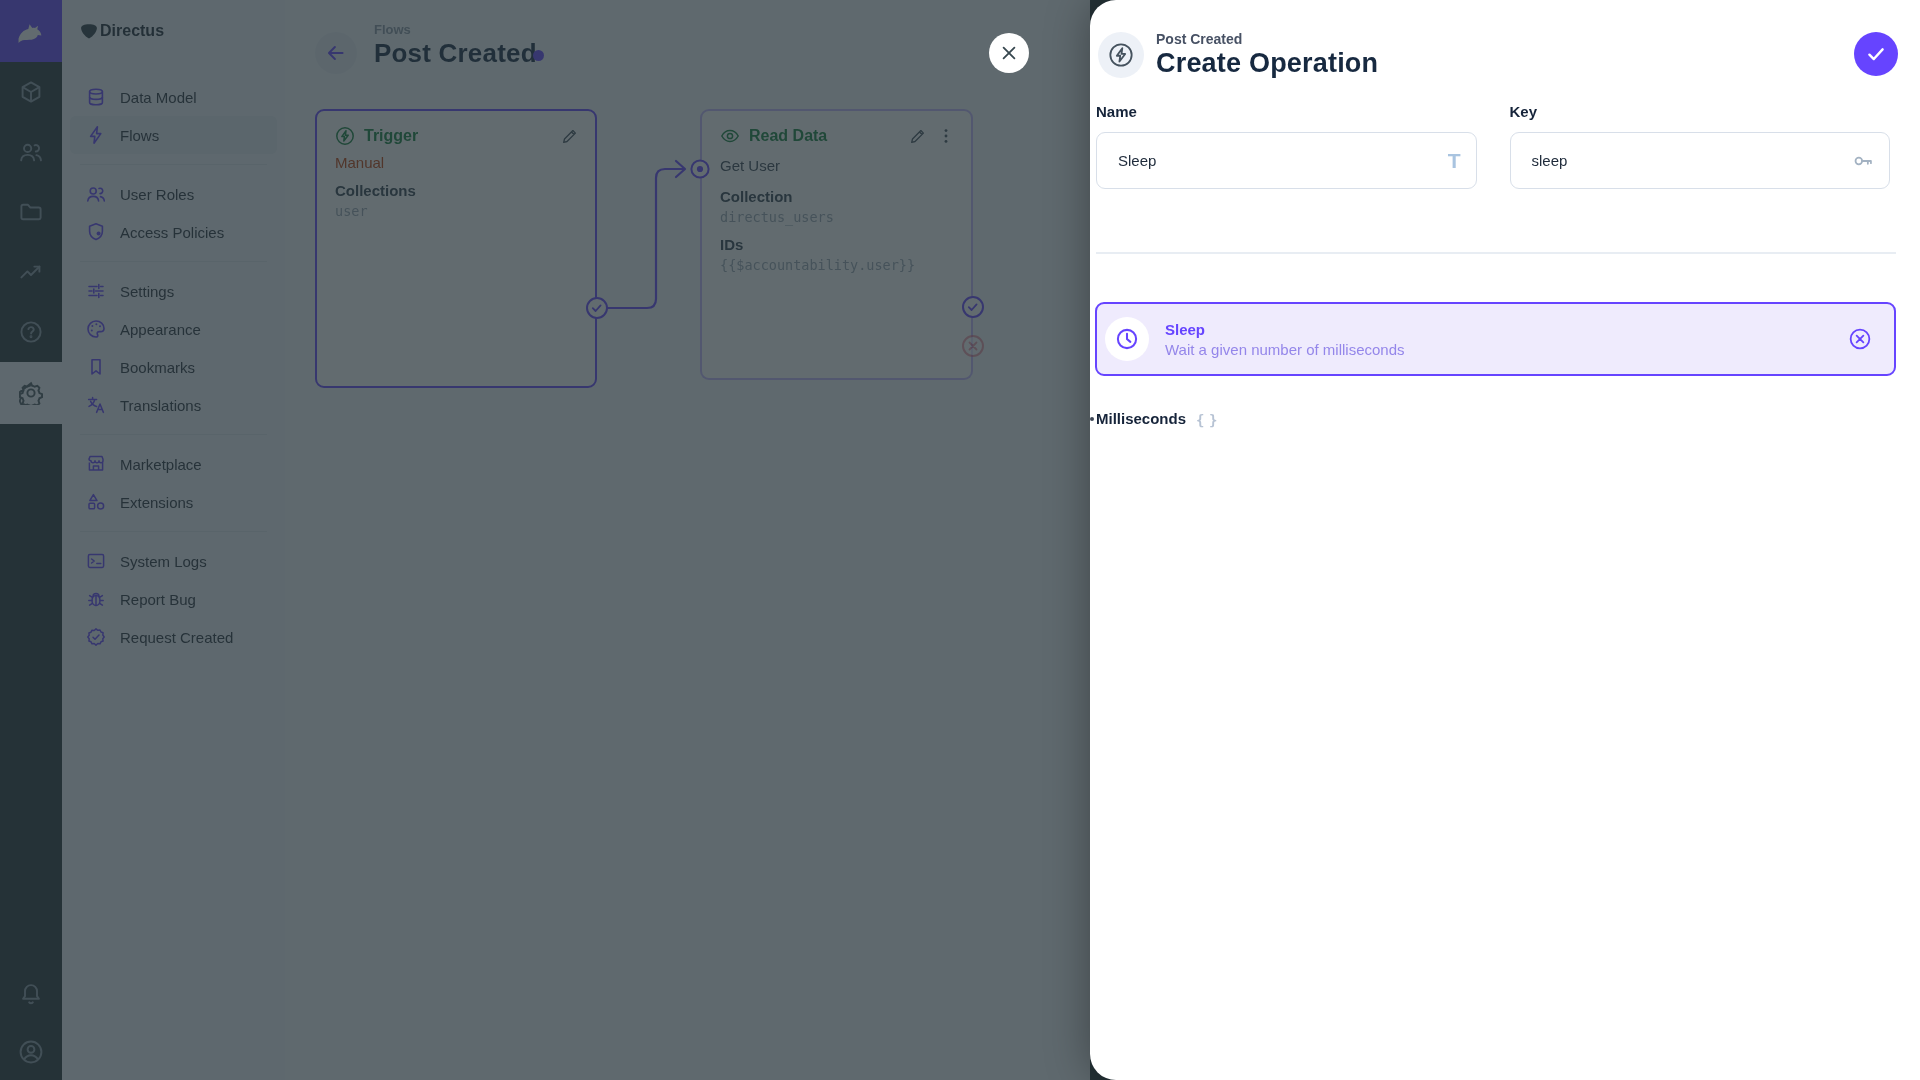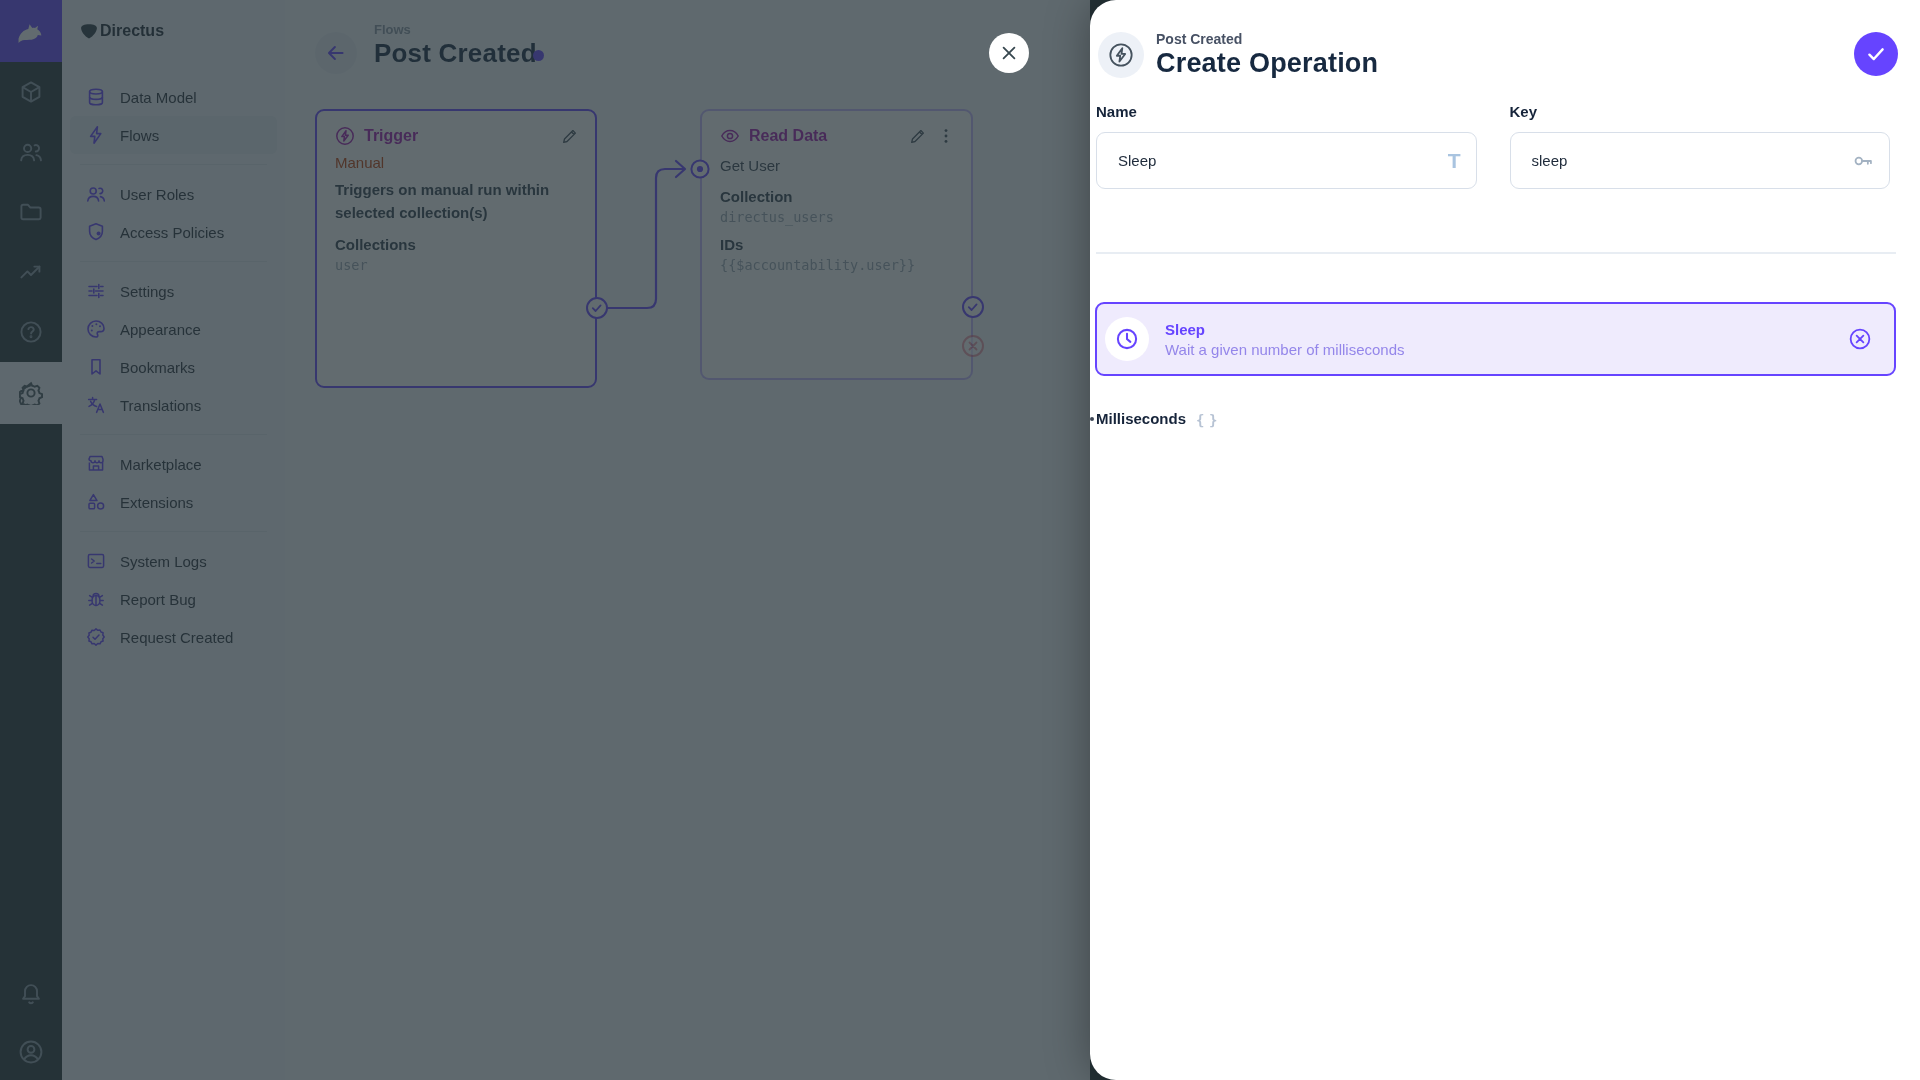--- a/index.html
+++ b/index.html
@@ -30,21 +30,21 @@
   
   .canvas { position:absolute; left:285px; top:0; width:805px; height:1080px; background:#f4f7fb; }
   .back-btn { position:absolute; left:30px; top:32px; width:42px; height:42px; border-radius:50%; background:#e8eef5; display:flex; align-items:center; justify-content:center; color:#6644FF; }
   .crumb { position:absolute; left:89px; top:22px; font-size:13px; font-weight:600; color:#8b98a7; }
   .page-title { position:absolute; left:89px; top:38px; font-size:26px; font-weight:800; color:#172940; letter-spacing:.2px; }
   .flow-dot { position:absolute; left:248px; top:50px; width:11px; height:11px; border-radius:50%; background:#6644FF; }
 
   .flow-card { position:absolute; background:#ffffff; border-radius:9px; }
   .trigger-card { left:30px; top:109px; width:282px; height:279px; border:2px solid #6644FF; display:flex; flex-direction:column; }
   .read-card { left:415px; top:109px; width:273px; height:271px; border:2px solid rgba(102,68,255,.38); }
-  .card-head { display:flex; align-items:center; gap:9px; padding:15px 16px 6px 18px; color:#a21caf; }
+  .card-head { display:flex; align-items:center; gap:9px; padding:15px 16px 6px 18px; color:#15803d; }
   .card-title { font-size:16px; font-weight:700; }
   .head-actions { margin-left:auto; display:flex; align-items:center; gap:10px; color:#45525e; }
   .card-body { padding:2px 18px 0 18px; font-size:15px; }
   .line-plain { color:#c2410c; margin-bottom:7px; }
   .line-strong { color:#33424f; font-weight:600; line-height:1.55; }
   .opt-label { color:#33424f; font-weight:600; margin-top:11px; }
   .mono-val { font-family:"DejaVu Sans Mono", monospace; font-size:13.5px; color:#9aa7b4; margin-top:4px; }
   .card-foot { margin-top:auto; display:flex; align-items:center; gap:9px; padding:0 18px 14px 18px; font-size:15px; color:#33424f; }
   .status-dot { width:9px; height:9px; border-radius:50%; background:#6644FF; }
   .conn-svg { position:absolute; inset:0; width:805px; height:1080px; pointer-events:none; }
@@ -292,21 +292,20 @@
         </svg>
         <span class="card-title">Trigger</span>
         <span class="head-actions">
           <svg width="18" height="18" viewBox="0 0 20 20" fill="none" stroke="currentColor" stroke-width="1.5" stroke-linejoin="round">
             <path d="M3 17l.9-3.7 9.3-9.3 2.8 2.8-9.3 9.3zM11.7 5.5l2.8 2.8"></path>
           </svg>
         </span>
       </div>
       <div class="card-body">
         <div class="line-plain">Manual</div>
-        <div class="line-strong">Triggers on manual run within selected collection(s)</div>
         <div class="opt-label">Collections</div>
         <div class="mono-val">user</div>
       </div>
     </div>
 
     <div class="flow-card read-card">
       <div class="card-head">
         <svg width="20" height="20" viewBox="0 0 20 20" fill="none" stroke="currentColor" stroke-width="1.5">
           <path d="M1.8 10S4.8 4.6 10 4.6 18.2 10 18.2 10 15.2 15.4 10 15.4 1.8 10 1.8 10z"></path>
             <circle cx="10" cy="10" r="2.6"></circle>

